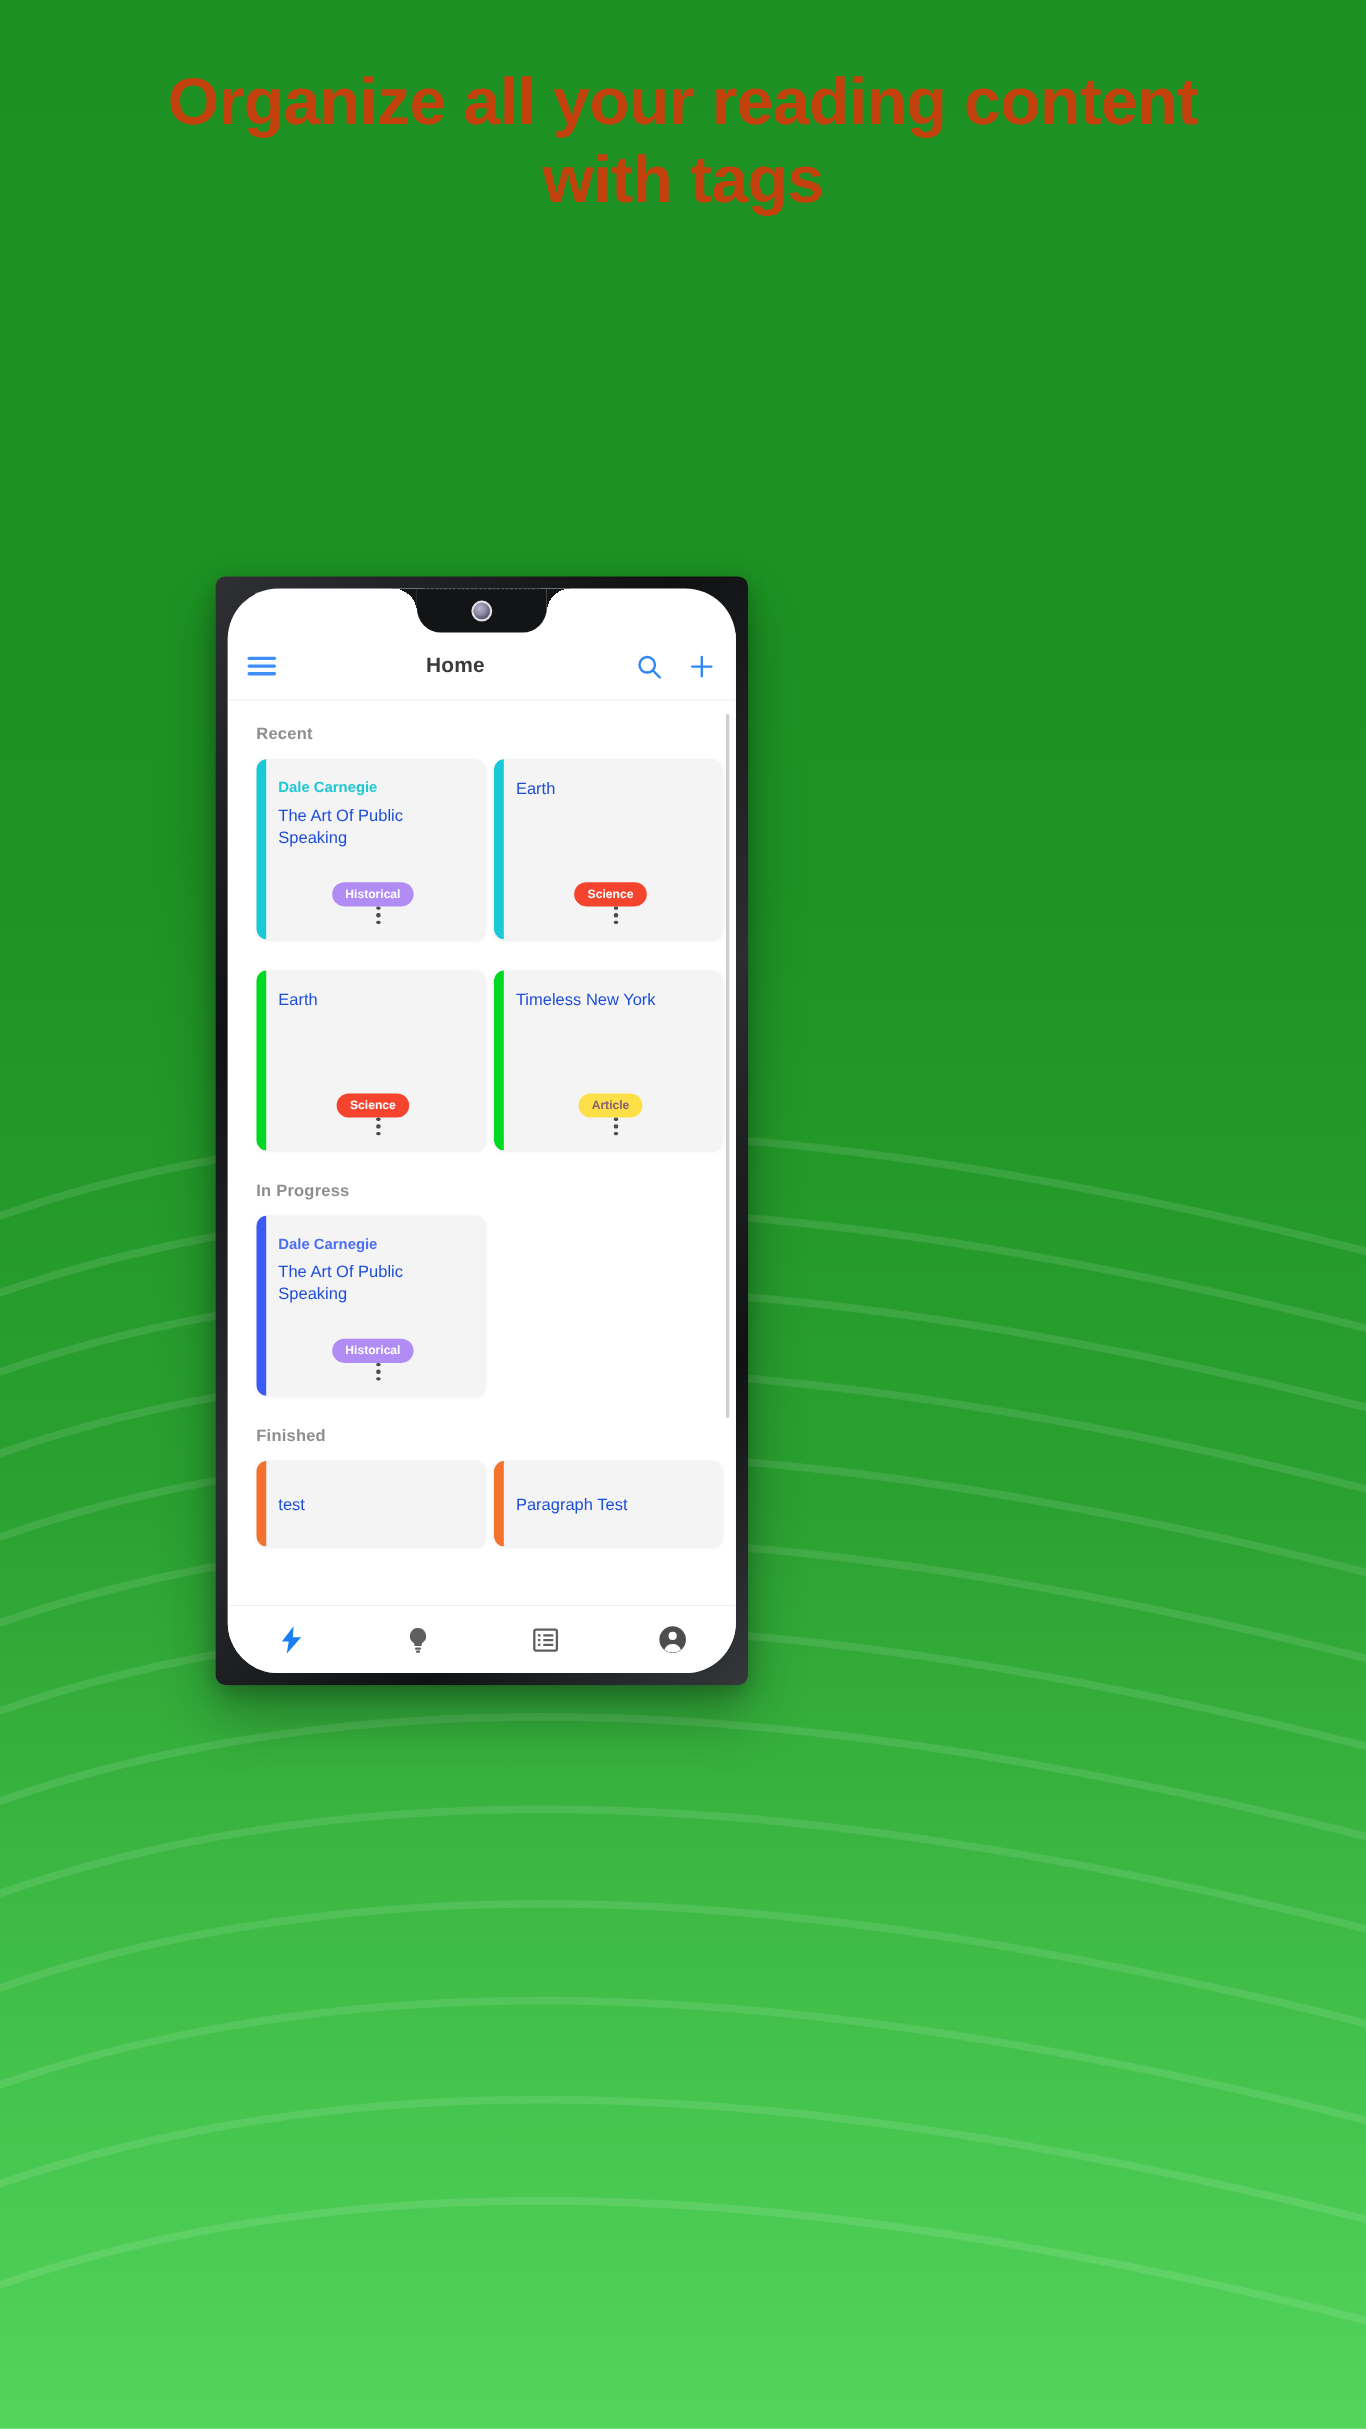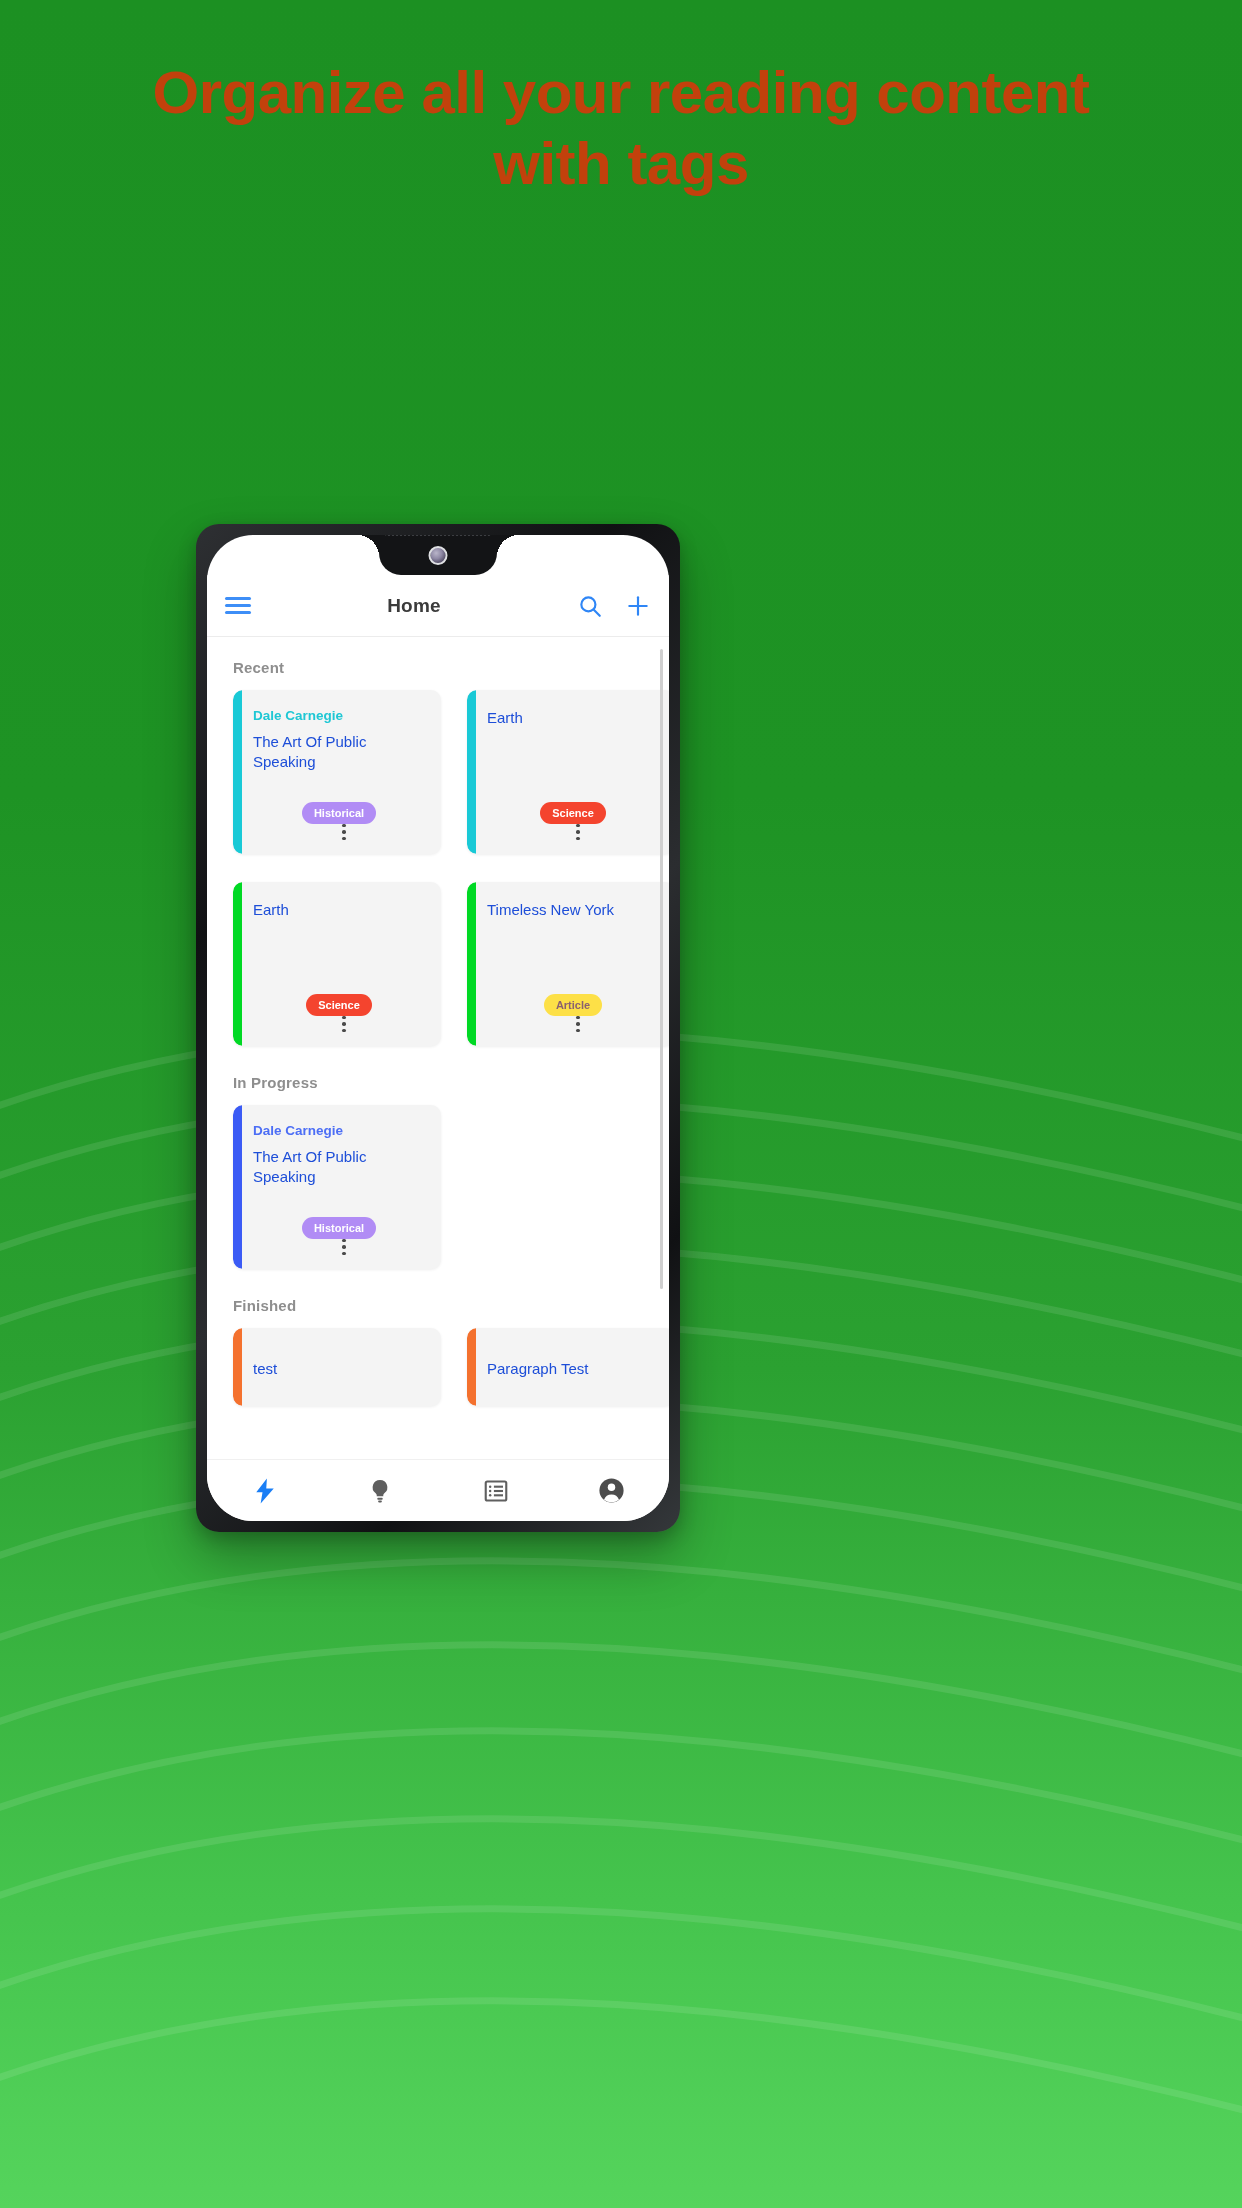--- a/index.html
+++ b/index.html
@@ -19,21 +19,21 @@
     position:absolute; top:58px; left:0; right:0;
     text-align:center; color:#c2410c;
     font-size:60px; line-height:1.18; font-weight:700;
     letter-spacing:-0.5px; padding:0 120px;
   }
 
   
   .phone {
     position:absolute; left:196px; top:524px;
     width:484px; height:1008px;
-    border-radius:23px;
+    border-radius:9px;
     background:linear-gradient(135deg,#2e3033 0%,#101113 28%,#2b2d30 55%,#101113 80%,#35383b 100%);
     padding:11px;
     box-shadow:0 26px 52px rgba(0,0,0,.30), 0 6px 18px rgba(0,0,0,.22);
   }
   .phone-inner {
     position:relative; width:100%; height:100%;
     border-radius:46px; background:#ffffff; overflow:hidden;
   }
   
   .notch {
@@ -84,21 +84,21 @@
     position:absolute; right:6px; top:12px; width:3px; height:640px;
     border-radius:2px; background:#cfcfcf;
   }
 
   .section-title {
     font-size:15px; font-weight:700; color:#8e8e8e;
     padding:0 0 14px 26px; letter-spacing:.2px;
   }
   .section { margin-bottom:22px; }
   .card-row {
-    display:flex; gap:26px; padding-left:26px; padding-bottom:6px;
+    display:flex; gap:8px; padding-left:26px; padding-bottom:6px;
   }
 
   .card {
     position:relative; flex:0 0 auto;
     width:208px; min-height:164px;
     background:#f4f4f4; border-radius:10px;
     padding:18px 16px 14px 20px;
     display:flex; flex-direction:column;
     box-shadow:0 1px 3px rgba(0,0,0,.07);
     overflow:hidden;

